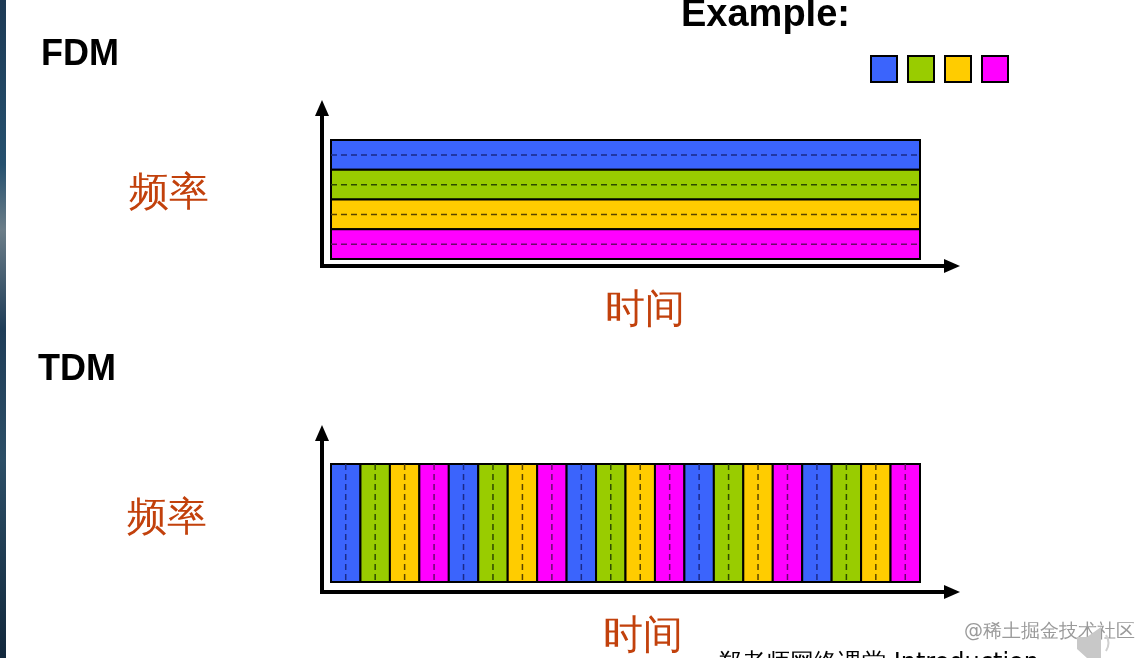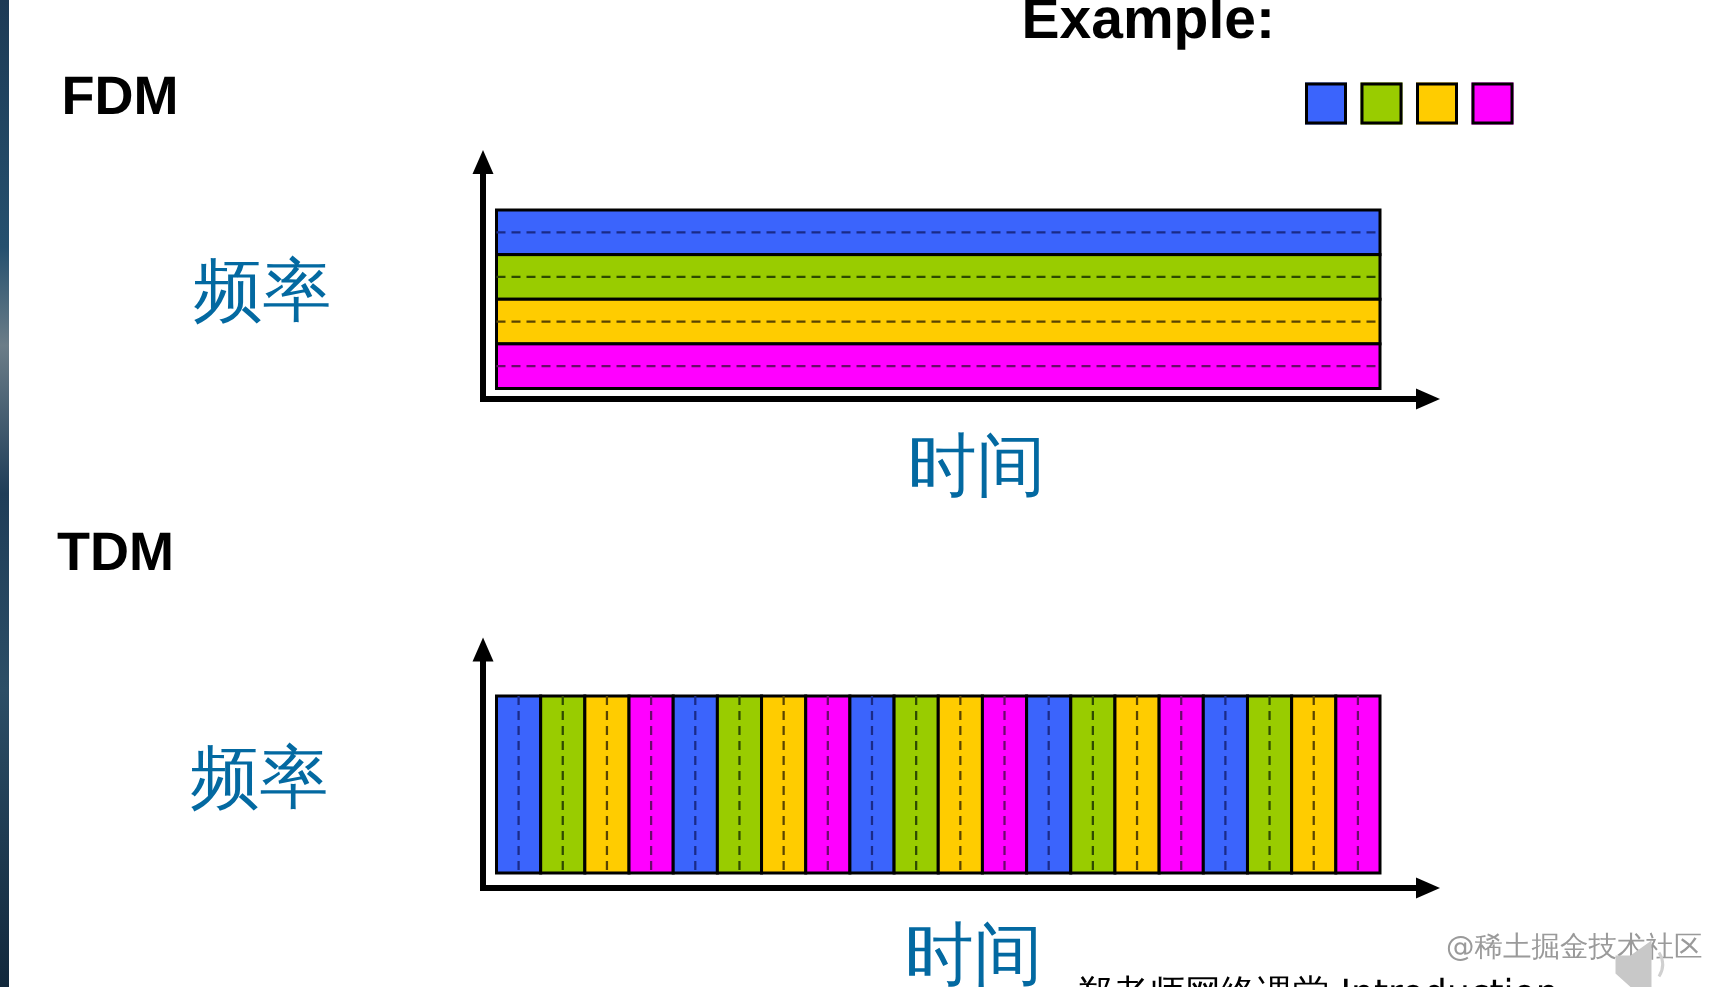--- a/index.html
+++ b/index.html
@@ -16,22 +16,22 @@
     }
     .title {
       position: absolute; font-weight: bold; color: #000; font-size: 36px; line-height: 1;
       font-family: "Liberation Sans", sans-serif;
     }
     .bold-text {
       position: absolute; font-weight: bold; color: #000; font-size: 38px; line-height: 1;
       font-family: "Liberation Sans", sans-serif;
     }
     .cjk {
-      position: absolute; color: #0369a1; font-size: 46px; line-height: 1;
-      font-family: Liberation Serif, serif;
+      position: absolute; color: #c2410c; font-size: 40px; line-height: 1;
+      font-family: Liberation Sans, sans-serif;
     }
     .legend { position: absolute; left: 870px; top: 55px; display: flex; gap: 9px; }
     .legend-swatch { width: 28px; height: 28px; border: 2px solid #000; box-sizing: border-box; }
     svg { position: absolute; left: 0; top: 0; }
     .watermark {
       position: absolute; left: 964px; top: 618px; font-size: 19px; color: #9a9a9a;
       font-family: "DejaVu Sans", sans-serif; letter-spacing: 0px;
     }
     .footer-text {
       position: absolute; left: 718px; top: 646px; font-size: 24px; color: #000;
@@ -48,21 +48,21 @@
   <div class="left-strip"></div>
 
   <div class="bold-text" style="left:681px; top:-6px;">Example:</div>
   <div class="legend">
     <div class="legend-swatch" id="sw0" style="background: rgb(59, 100, 252);"></div>
     <div class="legend-swatch" id="sw1" style="background: rgb(153, 204, 0);"></div>
     <div class="legend-swatch" id="sw2" style="background: rgb(255, 204, 0);"></div>
     <div class="legend-swatch" id="sw3" style="background: rgb(255, 0, 255);"></div>
   </div>
 
-  <div class="title" style="left:41px; top:46px;">FDM</div>
+  <div class="title" style="left:41px; top:35px;">FDM</div>
   <div class="cjk" style="left:129px; top:171px;">频率</div>
   <div class="cjk" style="left:605px; top:288px;">时间</div>
 
   <div class="title" style="left:38px; top:350px;">TDM</div>
   <div class="cjk" style="left:127px; top:496px;">频率</div>
   <div class="cjk" style="left:603px; top:614px;">时间</div>
 
   <svg width="1145" height="658">
     <g id="fdm-group">
         <rect x="331" y="140" width="589" height="29.75" fill="#3b64fc" stroke="#000" stroke-width="2"></rect>

